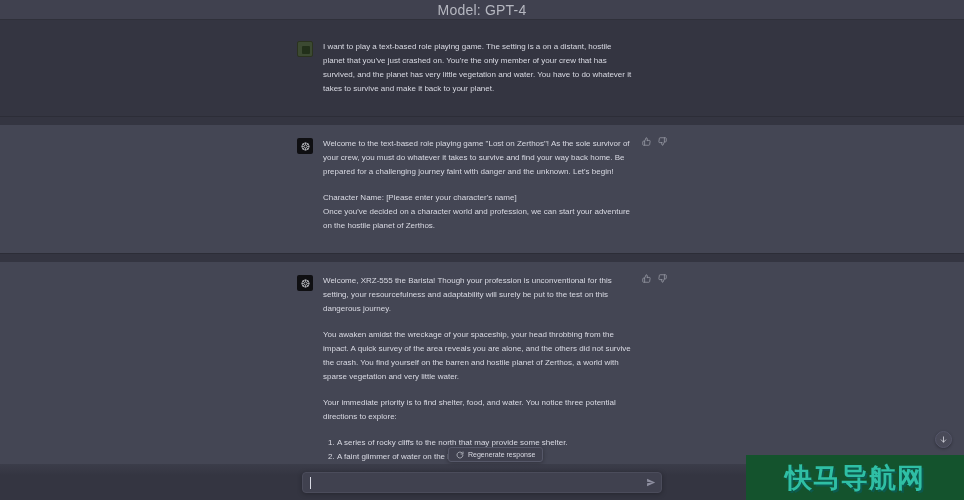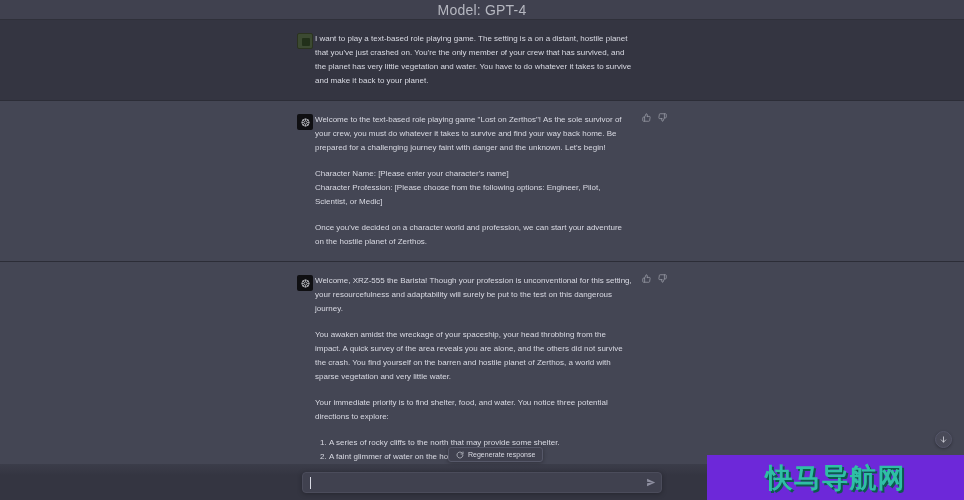--- a/index.html
+++ b/index.html
@@ -48,24 +48,24 @@
   .msg-row {
     width: 100%;
     border-bottom: 1px solid #2c2d37;
   }
   .msg-row.user { background: #343541; }
   .msg-row.assistant { background: #444654; }
 
   .msg-inner {
     position: relative;
     width: 370px;
-    margin: 0 auto;
+    margin: 8px auto;
     padding: 12px 0 12px 0;
     display: flex;
-    gap: 2px;
+    gap: 10px;
   }
 
   
   .avatar {
     width: 16px;
     height: 16px;
     flex: 0 0 16px;
     border-radius: 2px;
     margin-top: 1px;
     position: relative;
@@ -243,23 +243,23 @@
     z-index: 26;
     box-shadow: 0 1px 3px rgba(0,0,0,0.3);
   }
   .scroll-bottom-btn svg { display: block; color: #d3d4dd; }
 
   
   .watermark {
     position: absolute;
     right: 0;
     bottom: 0;
-    width: 257px;
+    width: 218px;
     height: 45px;
-    background: #6d28d9;
+    background: #14532d;
     z-index: 40;
     display: flex;
     align-items: center;
     justify-content: center;
   }
   .watermark .wm-text {
     font-family: "DejaVu Sans", sans-serif;
     font-size: 27px;
     font-weight: bold;
     color: #2fbfa5;
@@ -293,21 +293,20 @@
         <div class="avatar bot-av">
           <svg width="11" height="11" viewBox="0 0 24 24" fill="none" stroke="#e8e9ef" stroke-width="1.4">
             <circle cx="12" cy="12" r="8"></circle>
             <circle cx="12" cy="12" r="3.4"></circle>
             <path d="M12 4v4M12 16v4M4 12h4M16 12h4M6.3 6.3l2.8 2.8M14.9 14.9l2.8 2.8M17.7 6.3l-2.8 2.8M9.1 14.9l-2.8 2.8"></path>
           </svg>
         </div>
         <div class="msg-body">
           <p>Welcome to the text-based role playing game "Lost on Zerthos"! As the sole survivor of your crew, you must do whatever it takes to survive and find your way back home. Be prepared for a challenging journey faint with danger and the unknown. Let's begin!</p>
           <p class="tight">Character Name: [Please enter your character's name]</p>
-          <p>Character Profession: [Please choose from the following options: Engineer, Pilot, Scientist, or Medic]</p>
           <p>Once you've decided on a character world and profession, we can start your adventure on the hostile planet of Zerthos.</p>
         </div>
         <div class="feedback">
           <span class="fb-btn">
             <svg width="9" height="9" viewBox="0 0 24 24" fill="none" stroke="currentColor" stroke-width="2" stroke-linecap="round" stroke-linejoin="round">
               <path d="M14 9V5a3 3 0 0 0-3-3l-4 9v11h11.3a2 2 0 0 0 2-1.7l1.4-9A2 2 0 0 0 19.7 9H14z"></path>
               <path d="M7 22H4a2 2 0 0 1-2-2v-7a2 2 0 0 1 2-2h3"></path>
             </svg>
           </span>
           <span class="fb-btn">

